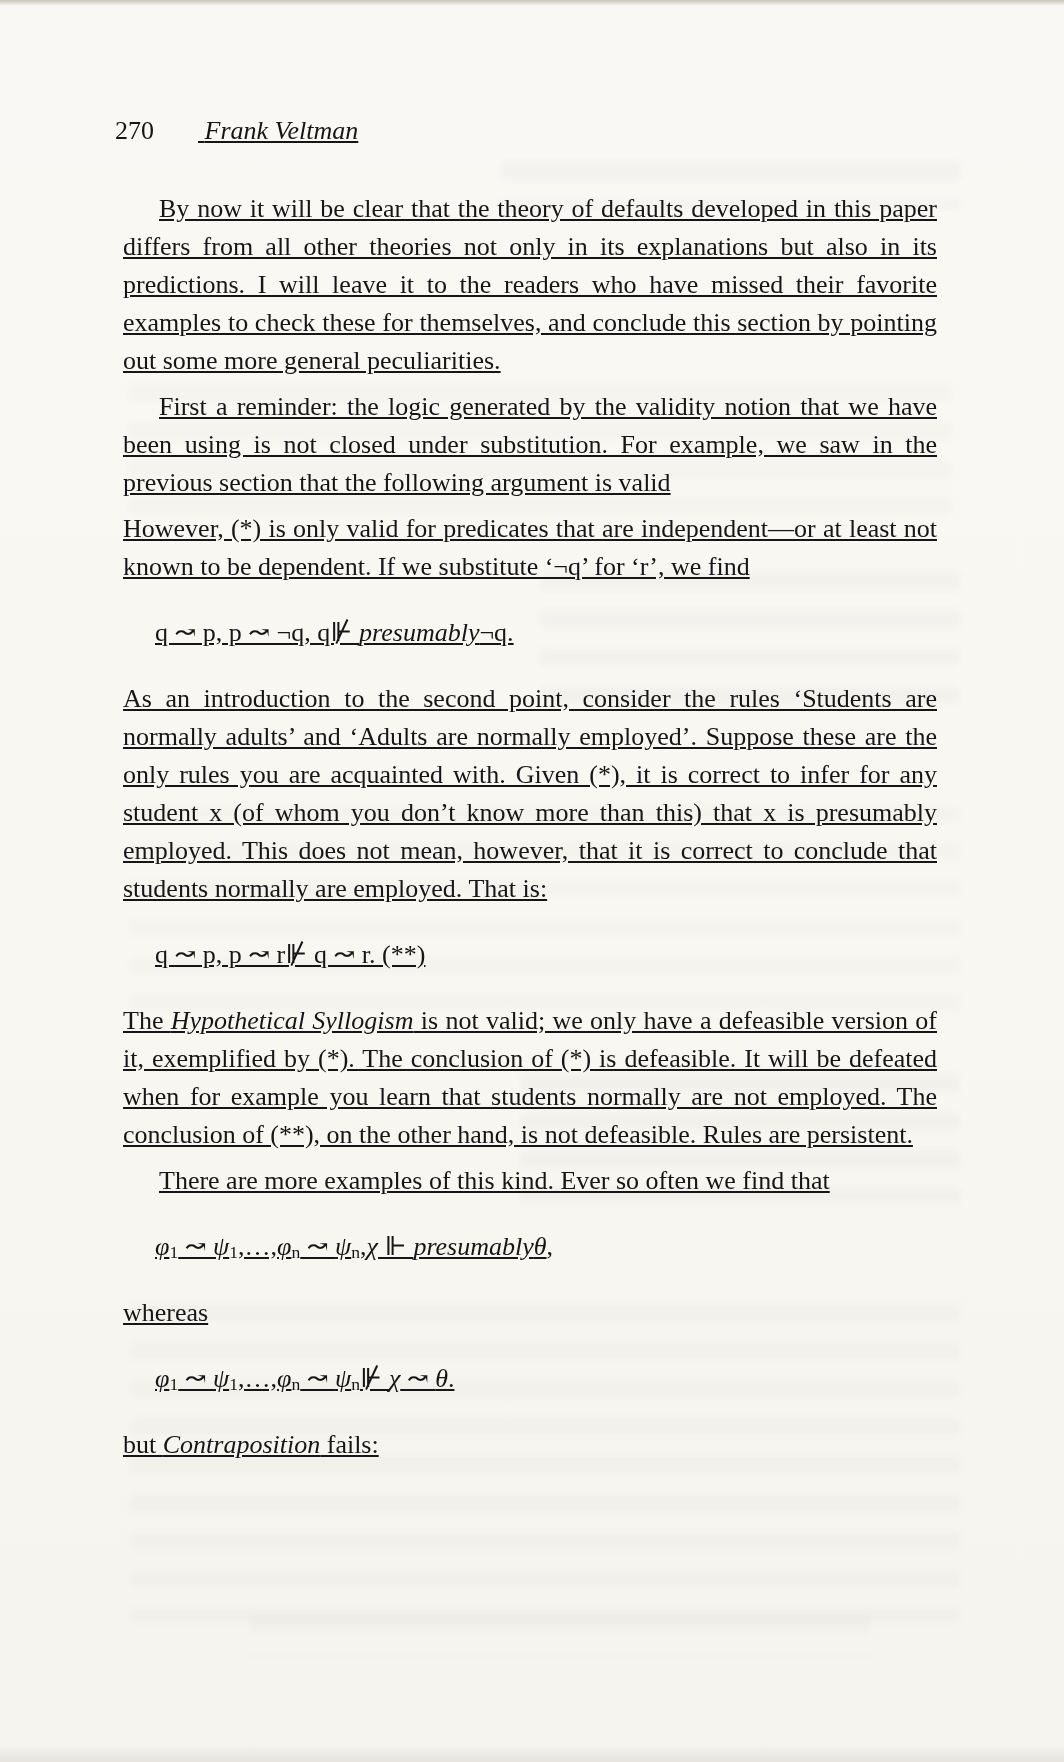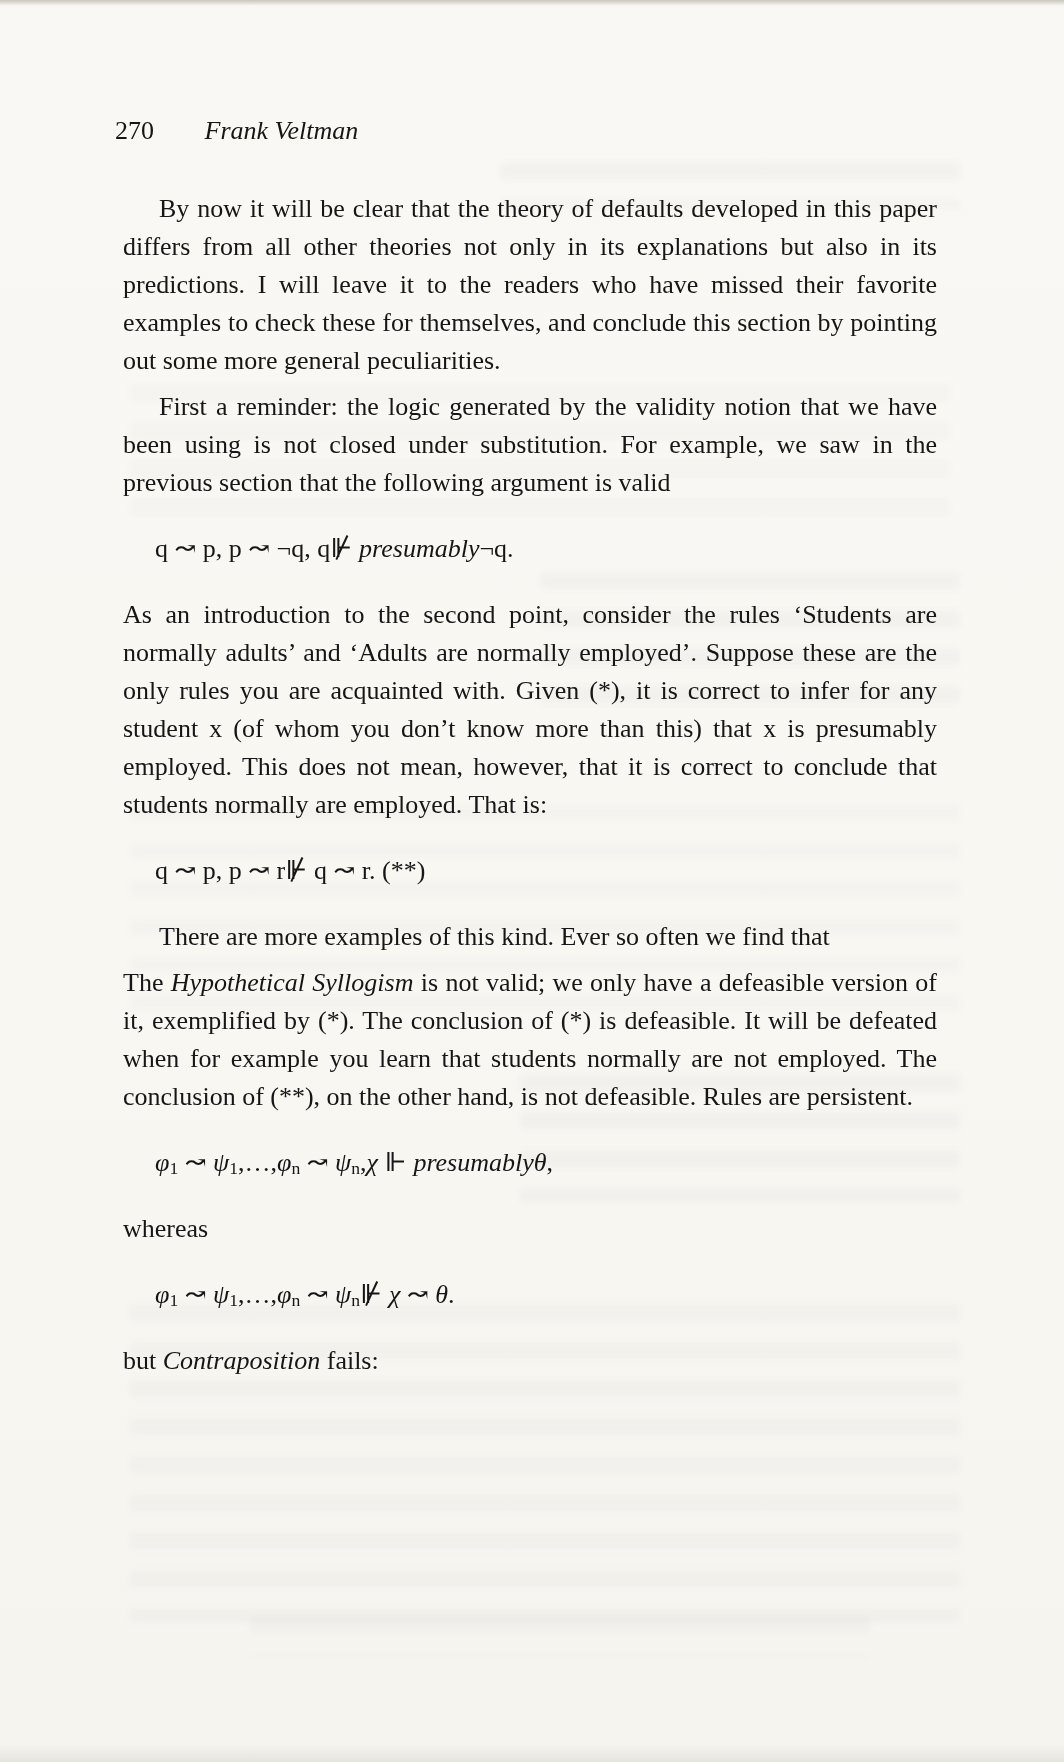--- a/index.html
+++ b/index.html
@@ -12,20 +12,21 @@
     width: 1064px;
     height: 1762px;
     margin: 0 auto;
     overflow: hidden;
     background:
       linear-gradient(180deg, #c9c6be 0px, rgba(201,198,190,0) 6px) no-repeat,
       linear-gradient(0deg, #e6e4dd 0px, rgba(230,228,221,0) 18px) no-repeat,
       linear-gradient(180deg, #f9f8f4 0%, #f8f7f2 55%, #f5f4ef 100%);
     color: #161616;
     font-family: "Liberation Serif", "DejaVu Serif", "DejaVu Sans", serif;
+    text-decoration: underline;
   }
 
   
   .bleed {
     position: absolute;
     z-index: 1;
     background: repeating-linear-gradient(
       180deg,
       rgba(120,120,128,0.00) 0px,
       rgba(120,120,128,0.00) 10px,
@@ -92,30 +93,31 @@
     <header class="running">
       <span class="pageno">270</span>
       <span class="author">Frank Veltman</span>
     </header>
 
     <p class="para indent"><span>By now it will be clear that the theory of defaults developed in this paper differs from all other theories not only in its explanations but also in its predictions. I will leave it to the readers who have missed their favorite examples to check these for themselves, and conclude this section by pointing out some more general peculiarities.</span></p>
 
     <p class="para indent"><span>First a reminder: the logic generated by the validity notion that we have been using is not closed under substitution. For example, we saw in the previous section that the following argument is valid</span></p>
 
 
+    <p class="para"><span>However, (*) is only valid for predicates that are independent—or at least not known to be dependent. If we substitute ‘¬q’ for ‘r’, we find</span></p>
 
     <div class="formula"><span>q ↝ p, p ↝ ¬q, q⊮ </span><span class="i">presumably</span><span>¬q.</span></div>
 
     <p class="para"><span>As an introduction to the second point, consider the rules ‘Students are normally adults’ and ‘Adults are normally employed’. Suppose these are the only rules you are acquainted with. Given (*), it is correct to infer for any student x (of whom you don’t know more than this) that x is presumably employed. This does not mean, however, that it is correct to conclude that students normally are employed. That is:</span></p>
 
     <div class="formula"><span>q ↝ p, p ↝ r⊮ q ↝ r.  (**)</span></div>
 
+    <p class="para"><span>The </span><span class="i">Hypothetical Syllogism</span><span> is not valid; we only have a defeasible version of it, exemplified by (*). The conclusion of (*) is defeasible. It will be defeated when for example you learn that students normally are not employed. The conclusion of (**), on the other hand, is not defeasible. Rules are persistent.</span></p>
+
     <p class="para indent"><span>There are more examples of this kind. Ever so often we find that</span></p>
-
-    <p class="para"><span>The </span><span class="i">Hypothetical Syllogism</span><span> is not valid; we only have a defeasible version of it, exemplified by (*). The conclusion of (*) is defeasible. It will be defeated when for example you learn that students normally are not employed. The conclusion of (**), on the other hand, is not defeasible. Rules are persistent.</span></p>
 
     <div class="formula"><span class="i">φ</span><span class="sub">1</span><span> ↝ </span><span class="i">ψ</span><span class="sub">1</span><span>,…,</span><span class="i">φ</span><span class="sub">n</span><span> ↝ </span><span class="i">ψ</span><span class="sub">n</span><span>,</span><span class="i">χ</span><span> ⊩ </span><span class="i">presumably</span><span class="i">θ</span><span>,</span></div>
 
     <p class="para"><span>whereas</span></p>
 
     <div class="formula"><span class="i">φ</span><span class="sub">1</span><span> ↝ </span><span class="i">ψ</span><span class="sub">1</span><span>,…,</span><span class="i">φ</span><span class="sub">n</span><span> ↝ </span><span class="i">ψ</span><span class="sub">n</span><span>⊮ </span><span class="i">χ</span><span> ↝ </span><span class="i">θ</span><span>.</span></div>
 
 
 
     <p class="para"><span>but </span><span class="i">Contraposition</span><span> fails:</span></p>

